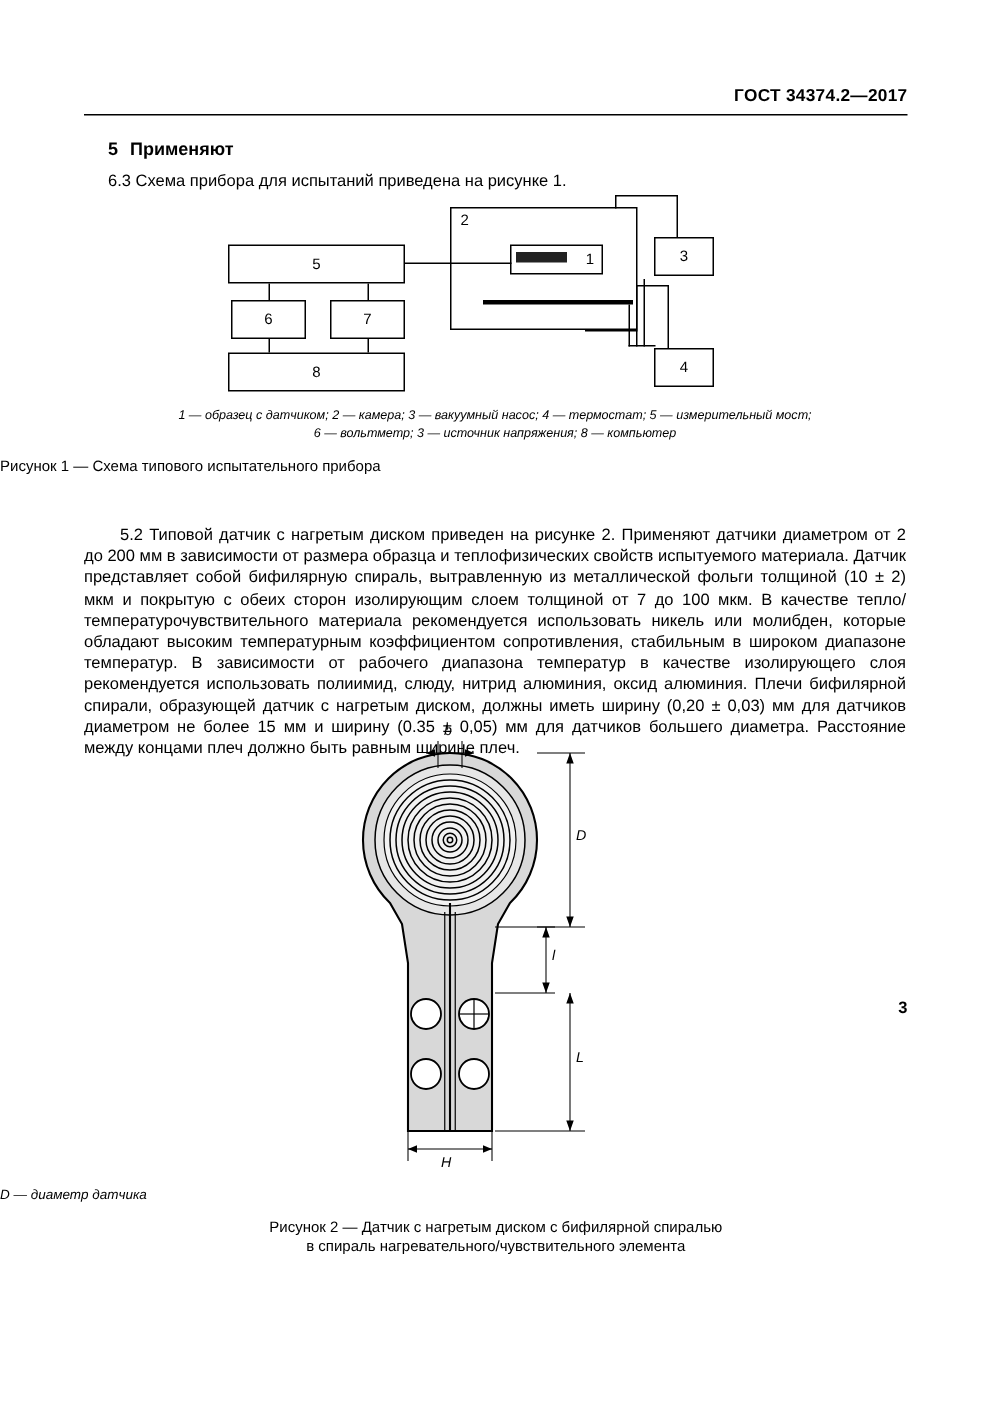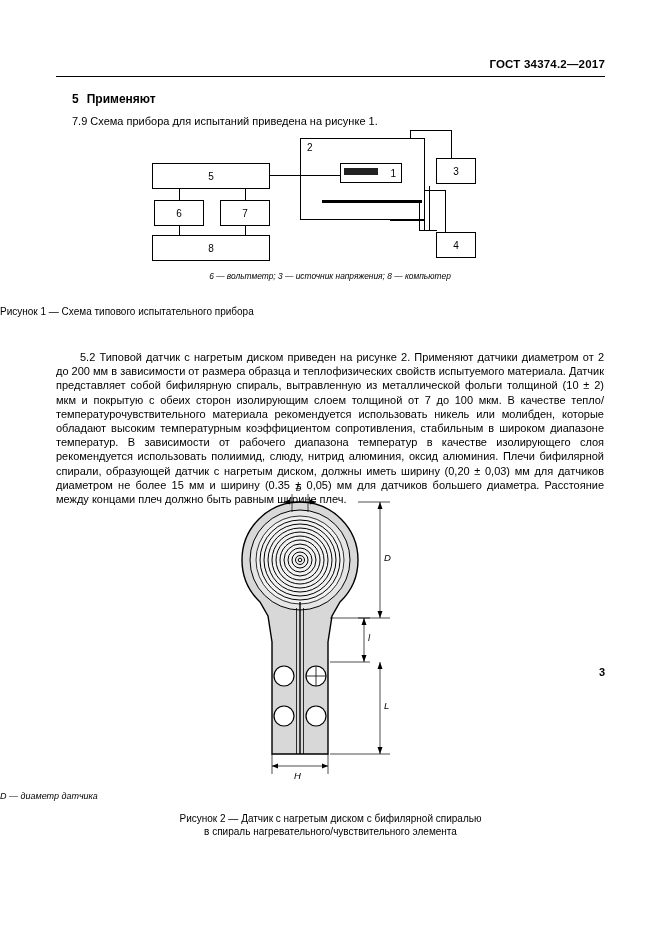--- a/index.html
+++ b/index.html
@@ -148,21 +148,21 @@
 
 <div class="page">
 
   <div class="header-std">ГОСТ 34374.2—2017</div>
   <div class="header-rule"></div>
 
   <div class="sect-title">
     <span class="num">5</span><span>Применяют</span>
   </div>
 
-  <div class="para p51">7.9  Схема прибора для испытаний приведена на рисунке 1.</div>
+  <div class="para p51">6.3  Схема прибора для испытаний приведена на рисунке 1.</div>
 
   <div class="fig1">
 
     <div class="bx" style="left:160px; top:8px; width:125px; height:82px; align-items:flex-start; justify-content:flex-start;">
       <span style="margin:3px 0 0 6px;">2</span>
     </div>
 
     <div class="bx" style="left:200px; top:33px; width:62px; height:20px; justify-content:flex-end;">
       <span style="margin-right:5px;">1</span>
     </div>
@@ -208,20 +208,21 @@
     <div class="ln lnv" style="left:279px; top:73px; height:28px;"></div>
     <div class="ln lnv" style="left:284px; top:60px; height:41px;"></div>
     <div class="ln lnv" style="left:289px; top:56px; height:45px;"></div>
     <div class="ln lnh" style="left:279px; top:100px; width:18px;"></div>
     <div class="ln lnh" style="left:284px; top:60px; width:22px;"></div>
     <div class="ln lnv" style="left:305px; top:60px; height:42px;"></div>
     <div class="ln lnh" style="left:250px; top:90px; width:35px;"></div>
   </div>
 
   <div class="fig-legend fig1-legend">
+    <div>1 — образец с датчиком; 2 — камера; 3 — вакуумный насос; 4 — термостат; 5 — измерительный мост;</div>
     <div>6 — вольтметр; 3 — источник напряжения; 8 — компьютер</div>
   </div>
 
   <div class="fig-caption fig1-caption">Рисунок 1 — Схема типового испытательного прибора</div>
 
   <div class="para p52">5.2  Типовой датчик с нагретым диском приведен на рисунке 2. Применяют датчики диаметром от 2 до 200 мм в зависимости от размера образца и теплофизических свойств испытуемого материала. Датчик представляет собой бифилярную спираль, вытравленную из металлической фольги толщиной (10 ± 2) мкм и покрытую с обеих сторон изолирующим слоем толщиной от 7 до 100 мкм. В качестве тепло/температурочувствительного материала рекомендуется использовать никель или молибден, которые обладают высоким температурным коэффициентом сопротивления, стабильным в широком диапазоне температур. В зависимости от рабочего диапазона температур в качестве изолирующего слоя рекомендуется использовать полиимид, слюду, нитрид алюминия, оксид алюминия. Плечи бифилярной спирали, образующей датчик с нагретым диском, должны иметь ширину (0,20 ± 0,03) мм для датчиков диаметром не более 15 мм и ширину (0.35 ± 0,05) мм для датчиков большего диаметра. Расстояние между концами плеч должно быть равным ширине плеч.</div>
 
   <div class="fig2">
     <svg width="300" height="290" viewBox="0 0 300 290">
 

